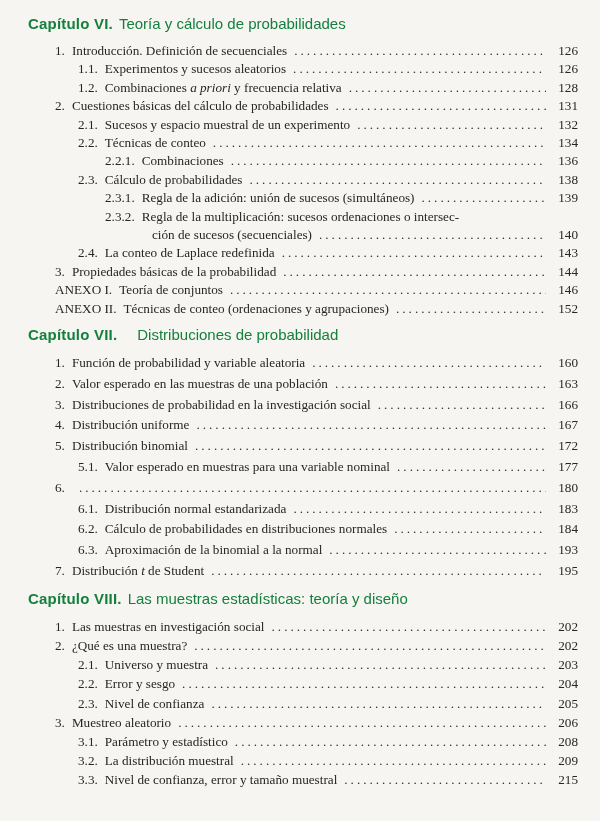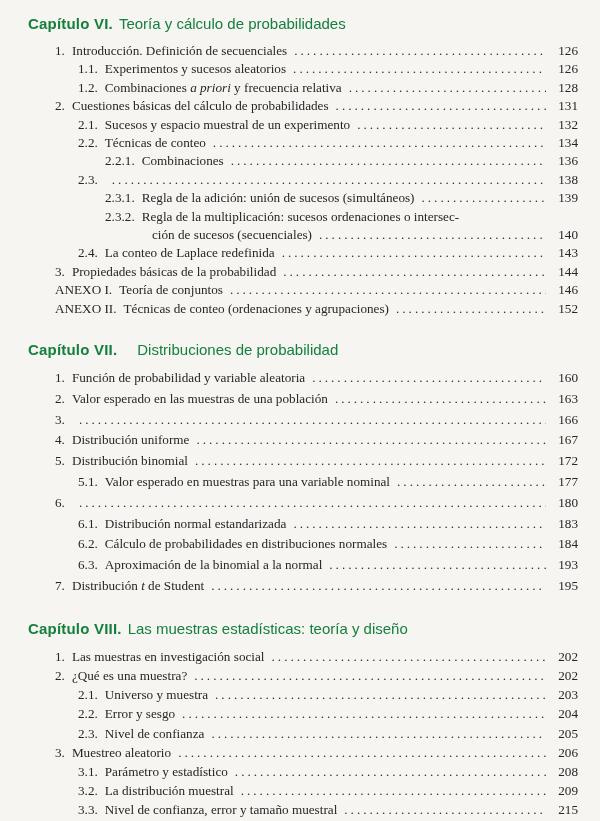--- a/index.html
+++ b/index.html
@@ -20,21 +20,21 @@
     font-family: Liberation Sans, sans-serif;
     font-size: 15px;
     line-height: 19px;
     font-weight: normal;
     color: #15803d;
     margin: 0 0 9px 0;
   }
   .ch-label { font-weight: bold; letter-spacing: .2px; }
   .ch-title { margin-left: 6px; }
   section.sec1 .ch-title { margin-left: 20px; } 
-  section + section { margin-top: 22px; }
+  section + section { margin-top: 7px; }
 
   .row {
     display: flex;
     align-items: baseline;
     font-size: 13.2px;
     color: #262626;
   }
   .sec0 .row { line-height: 18.4px; }
   .sec1 .row { line-height: 20.8px; }
   .sec2 .row { line-height: 19.2px; }
@@ -111,20 +111,21 @@
           <span class="pg">134</span>
         </div>
         <div class="row lv3">
           <span class="num">2.2.1.</span>
           <span class="title"><span>Combinaciones</span></span>
           <span class="dots"></span>
           <span class="pg">136</span>
         </div>
         <div class="row lv2">
           <span class="num">2.3.</span>
+          <span class="title"><span>Cálculo de probabilidades</span></span>
           <span class="dots"></span>
           <span class="pg">138</span>
         </div>
         <div class="row lv3">
           <span class="num">2.3.1.</span>
           <span class="title"><span>Regla de la adición: unión de sucesos (simultáneos)</span></span>
           <span class="dots"></span>
           <span class="pg">139</span>
         </div>
         <div class="row lv3">
@@ -170,20 +171,21 @@
           <span class="pg">160</span>
         </div>
         <div class="row lv1">
           <span class="num">2.</span>
           <span class="title"><span>Valor esperado en las muestras de una población</span></span>
           <span class="dots"></span>
           <span class="pg">163</span>
         </div>
         <div class="row lv1">
           <span class="num">3.</span>
+          <span class="title"><span>Distribuciones de probabilidad en la investigación social</span></span>
           <span class="dots"></span>
           <span class="pg">166</span>
         </div>
         <div class="row lv1">
           <span class="num">4.</span>
           <span class="title"><span>Distribución uniforme</span></span>
           <span class="dots"></span>
           <span class="pg">167</span>
         </div>
         <div class="row lv1">

